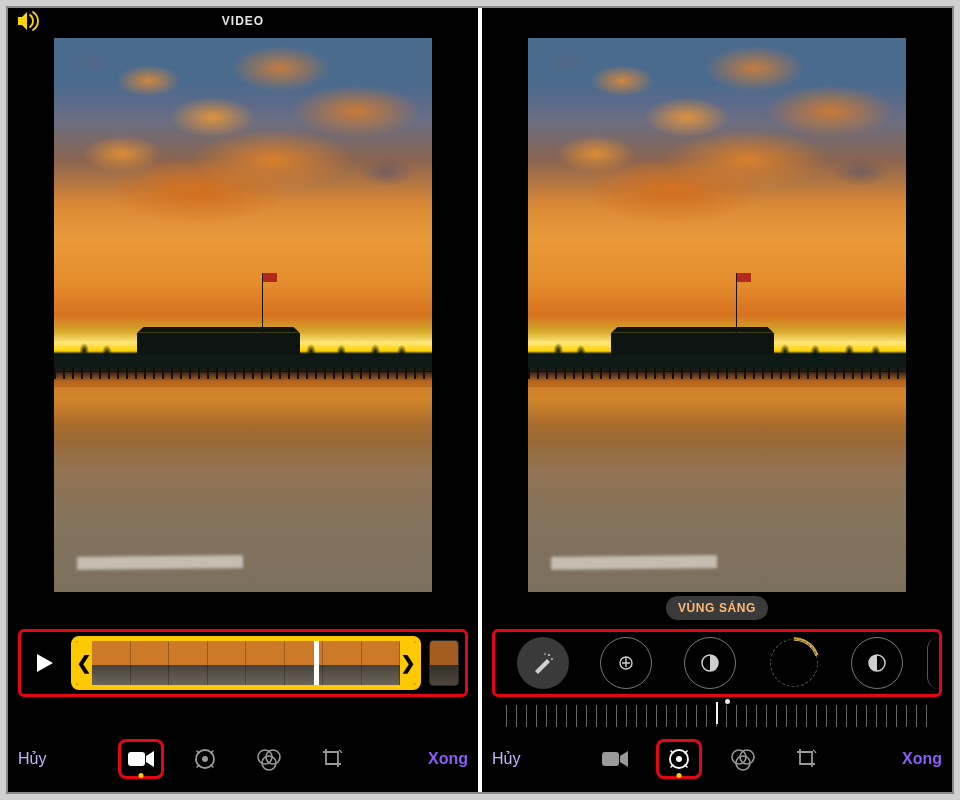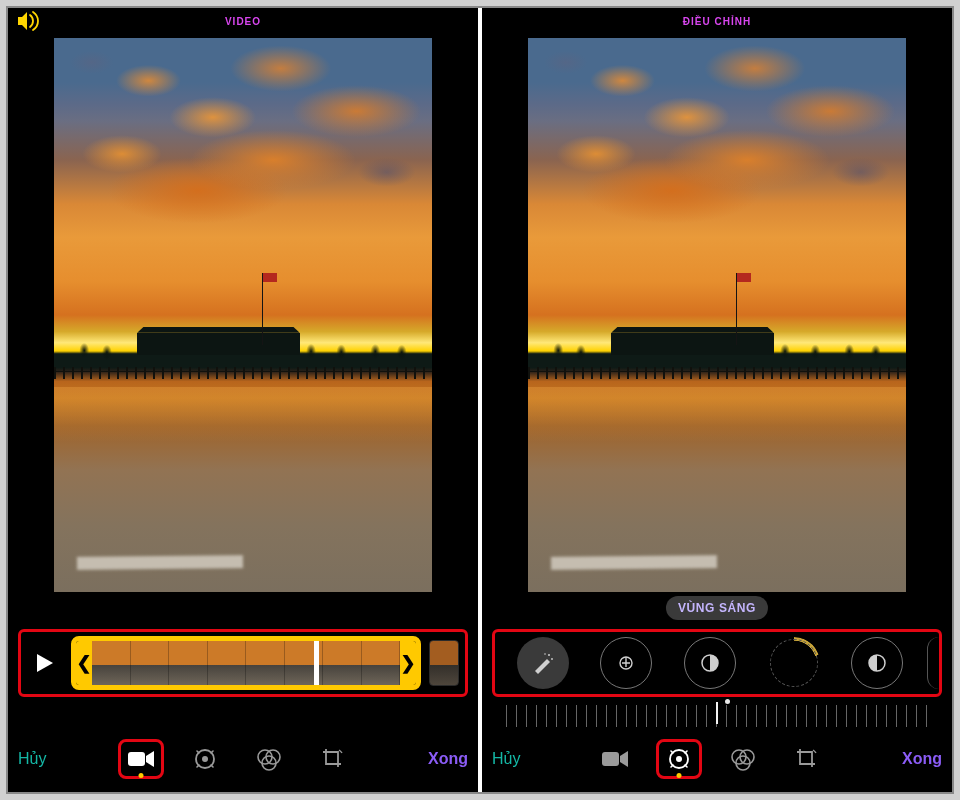--- a/index.html
+++ b/index.html
@@ -32,22 +32,22 @@
   }
   .divider {
     width: 4px;
     background: #ffffff;
   }
 
   
   .topbar {
     height: 26px;
     position: relative;
-    color: #d946ef;
-    font-size: 10px;
+    color: #e5e5e5;
+    font-size: 12px;
     font-weight: 600;
     letter-spacing: 1px;
     display: flex;
     align-items: center;
     justify-content: center;
   }
   .speaker-icon {
     position: absolute;
     left: 8px;
     top: 3px;
@@ -147,21 +147,21 @@
     background: rgba(230,225,215,0.68);
     filter: blur(1.6px);
     transform: rotate(-0.6deg);
   }
 
   .adjust-badge {
     position:absolute;
     left:50%; transform: translateX(-50%);
     top: 588px;
     background:#3a3a3a;
-    color:#c4b5fd;
+    color:#fdba74;
     font-size:12px; font-weight:600; letter-spacing:0.6px;
     padding:5px 12px;
     border-radius:12px;
   }
 
   
   .controls {
     position:absolute;
     left:10px; right:10px;
     top:621px;
@@ -286,21 +286,21 @@
   
   .bottombar {
     position:absolute;
     left:0; right:0; bottom:8px;
     height:50px;
     display:flex; align-items:center;
     padding:0 10px;
     gap:18px;
   }
   .bottombar .txtbtn {
-    color:#14b8a6; font-size:16px;
+    color:#c4b5fd; font-size:16px;
   }
   .bottombar .txtbtn.accent { color:#8b5cf6; font-weight:600; margin-left:auto; }
   .bottombar .iconbtn {
     width:46px; height:40px;
     display:flex; align-items:center; justify-content:center;
     color:#9a9a9a;
   }
   .bottombar .iconbtn.active { color:#fff; }
   .bottombar .iconbtn svg { display:block; }
   .bottombar .under-dot {
@@ -398,23 +398,20 @@
             </svg>
         </div>
         <span class="spacer"></span>
         <span class="txtbtn accent">Xong</span>
       </div>
     </div>
 
     <div class="divider"></div>
 
     <div class="pane">
-      <div class="topbar">
-        <span>ĐIỀU CHỈNH</span>
-      </div>
 
       <div class="photo">
         <div class="overlay-clouds"></div>
         <div class="trees"></div>
         <div class="building"></div>
         <div class="flagpole"></div>
           <div class="flag"></div>
         <div class="fence"></div>
         <div class="road-light"></div>
         <div class="road-line"></div>

